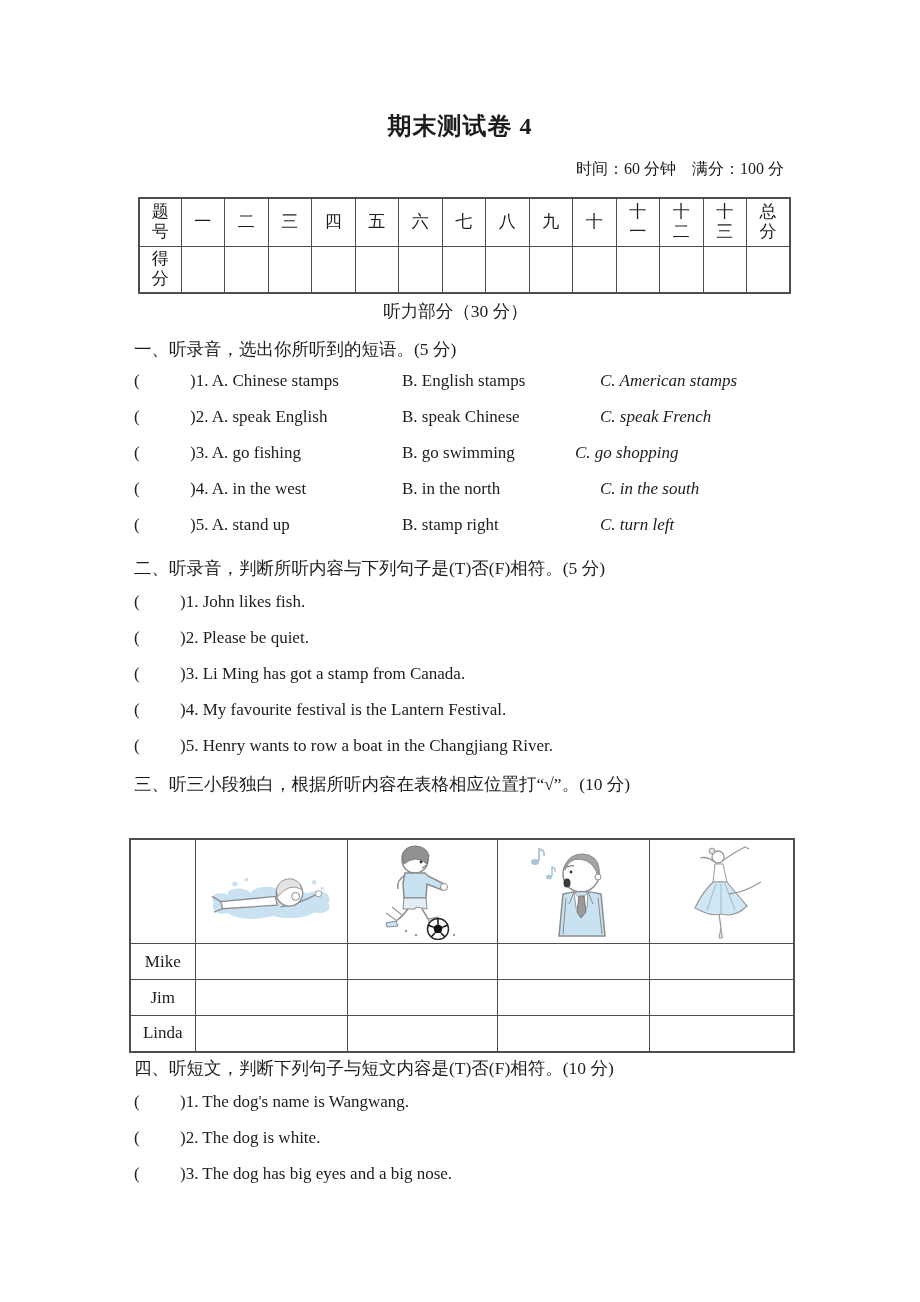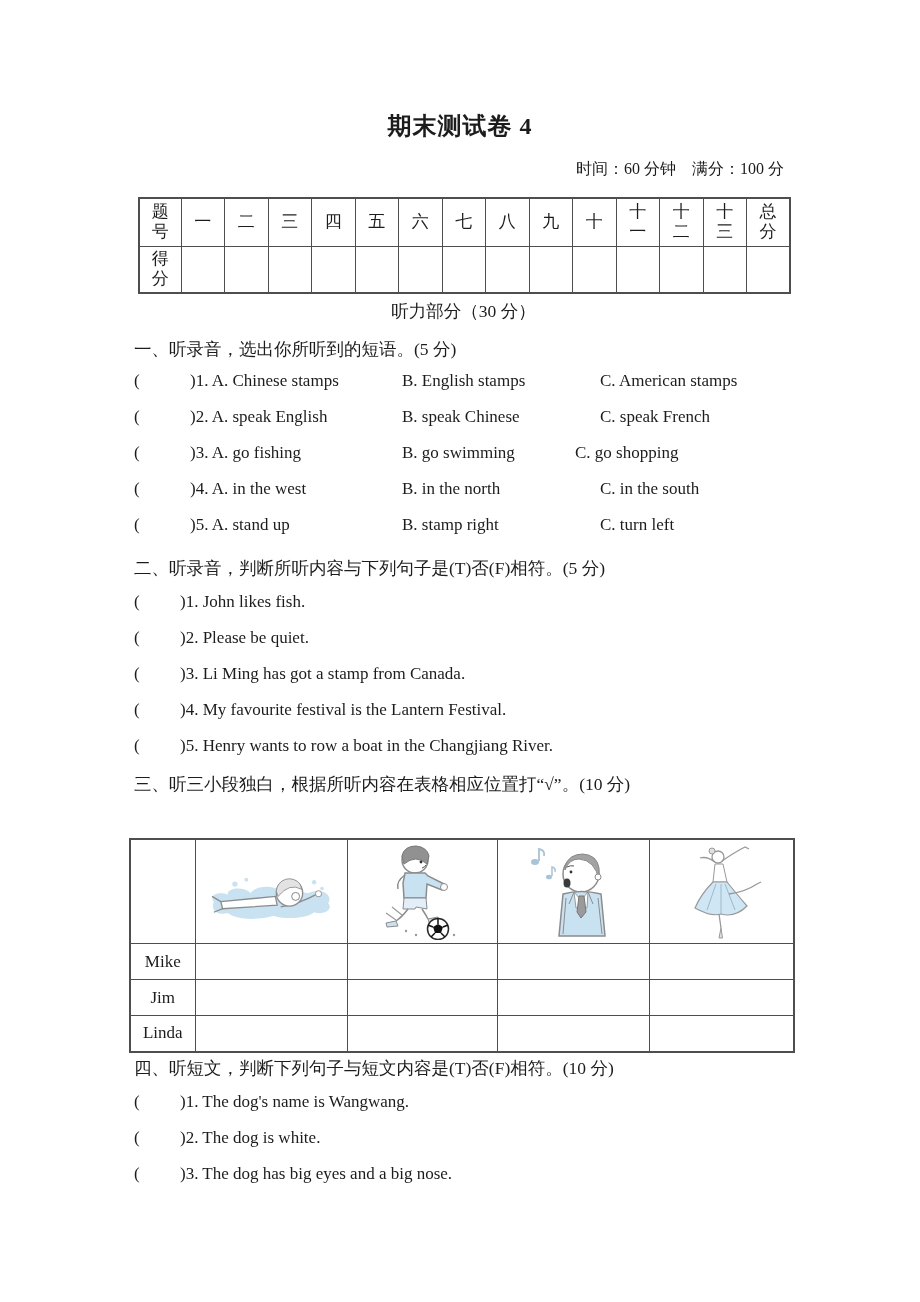--- a/index.html
+++ b/index.html
@@ -18,30 +18,30 @@
   table.score-table {
     position:absolute; top:197px; left:138px; border-collapse:collapse;
     table-layout:fixed; border:2px solid #4e4e4e;
   }
   table.score-table td {
     border:1px solid #4e4e4e; text-align:center; vertical-align:middle;
     font-size:17px; padding:0; white-space:pre-line; line-height:1.2;
   }
 
   .part-header {
-    position:absolute; top:299px; left:138px; width:651px; text-align:center;
+    position:absolute; top:299px; left:130px; width:651px; text-align:center;
     font-size:17.5px;
   }
   .sec-heading { position:absolute; left:134px; font-size:17.5px; white-space:nowrap; }
 
   .q-row { position:absolute; left:0; width:920px; height:24px; font-size:17px; }
   .q-row .qp { position:absolute; left:134px; }
   .q-row .qa { position:absolute; left:190px; white-space:nowrap; }
   .q-row .qb { position:absolute; left:402px; white-space:nowrap; }
-  .q-row .qc { position:absolute; left:600px; white-space:nowrap; }
+  .q-row .qc { position:absolute; left:600px; white-space:nowrap;font-style:italic; }
   .q-row .qs { position:absolute; left:180px; white-space:nowrap; }
 
   
   table.activity-table {
     position:absolute; top:838px; left:129px; border-collapse:collapse;
     table-layout:fixed; border:2px solid #4e4e4e;
   }
   table.activity-table td {
     border:1px solid #4e4e4e; text-align:center; vertical-align:middle;
     font-size:17px; padding:3px;

